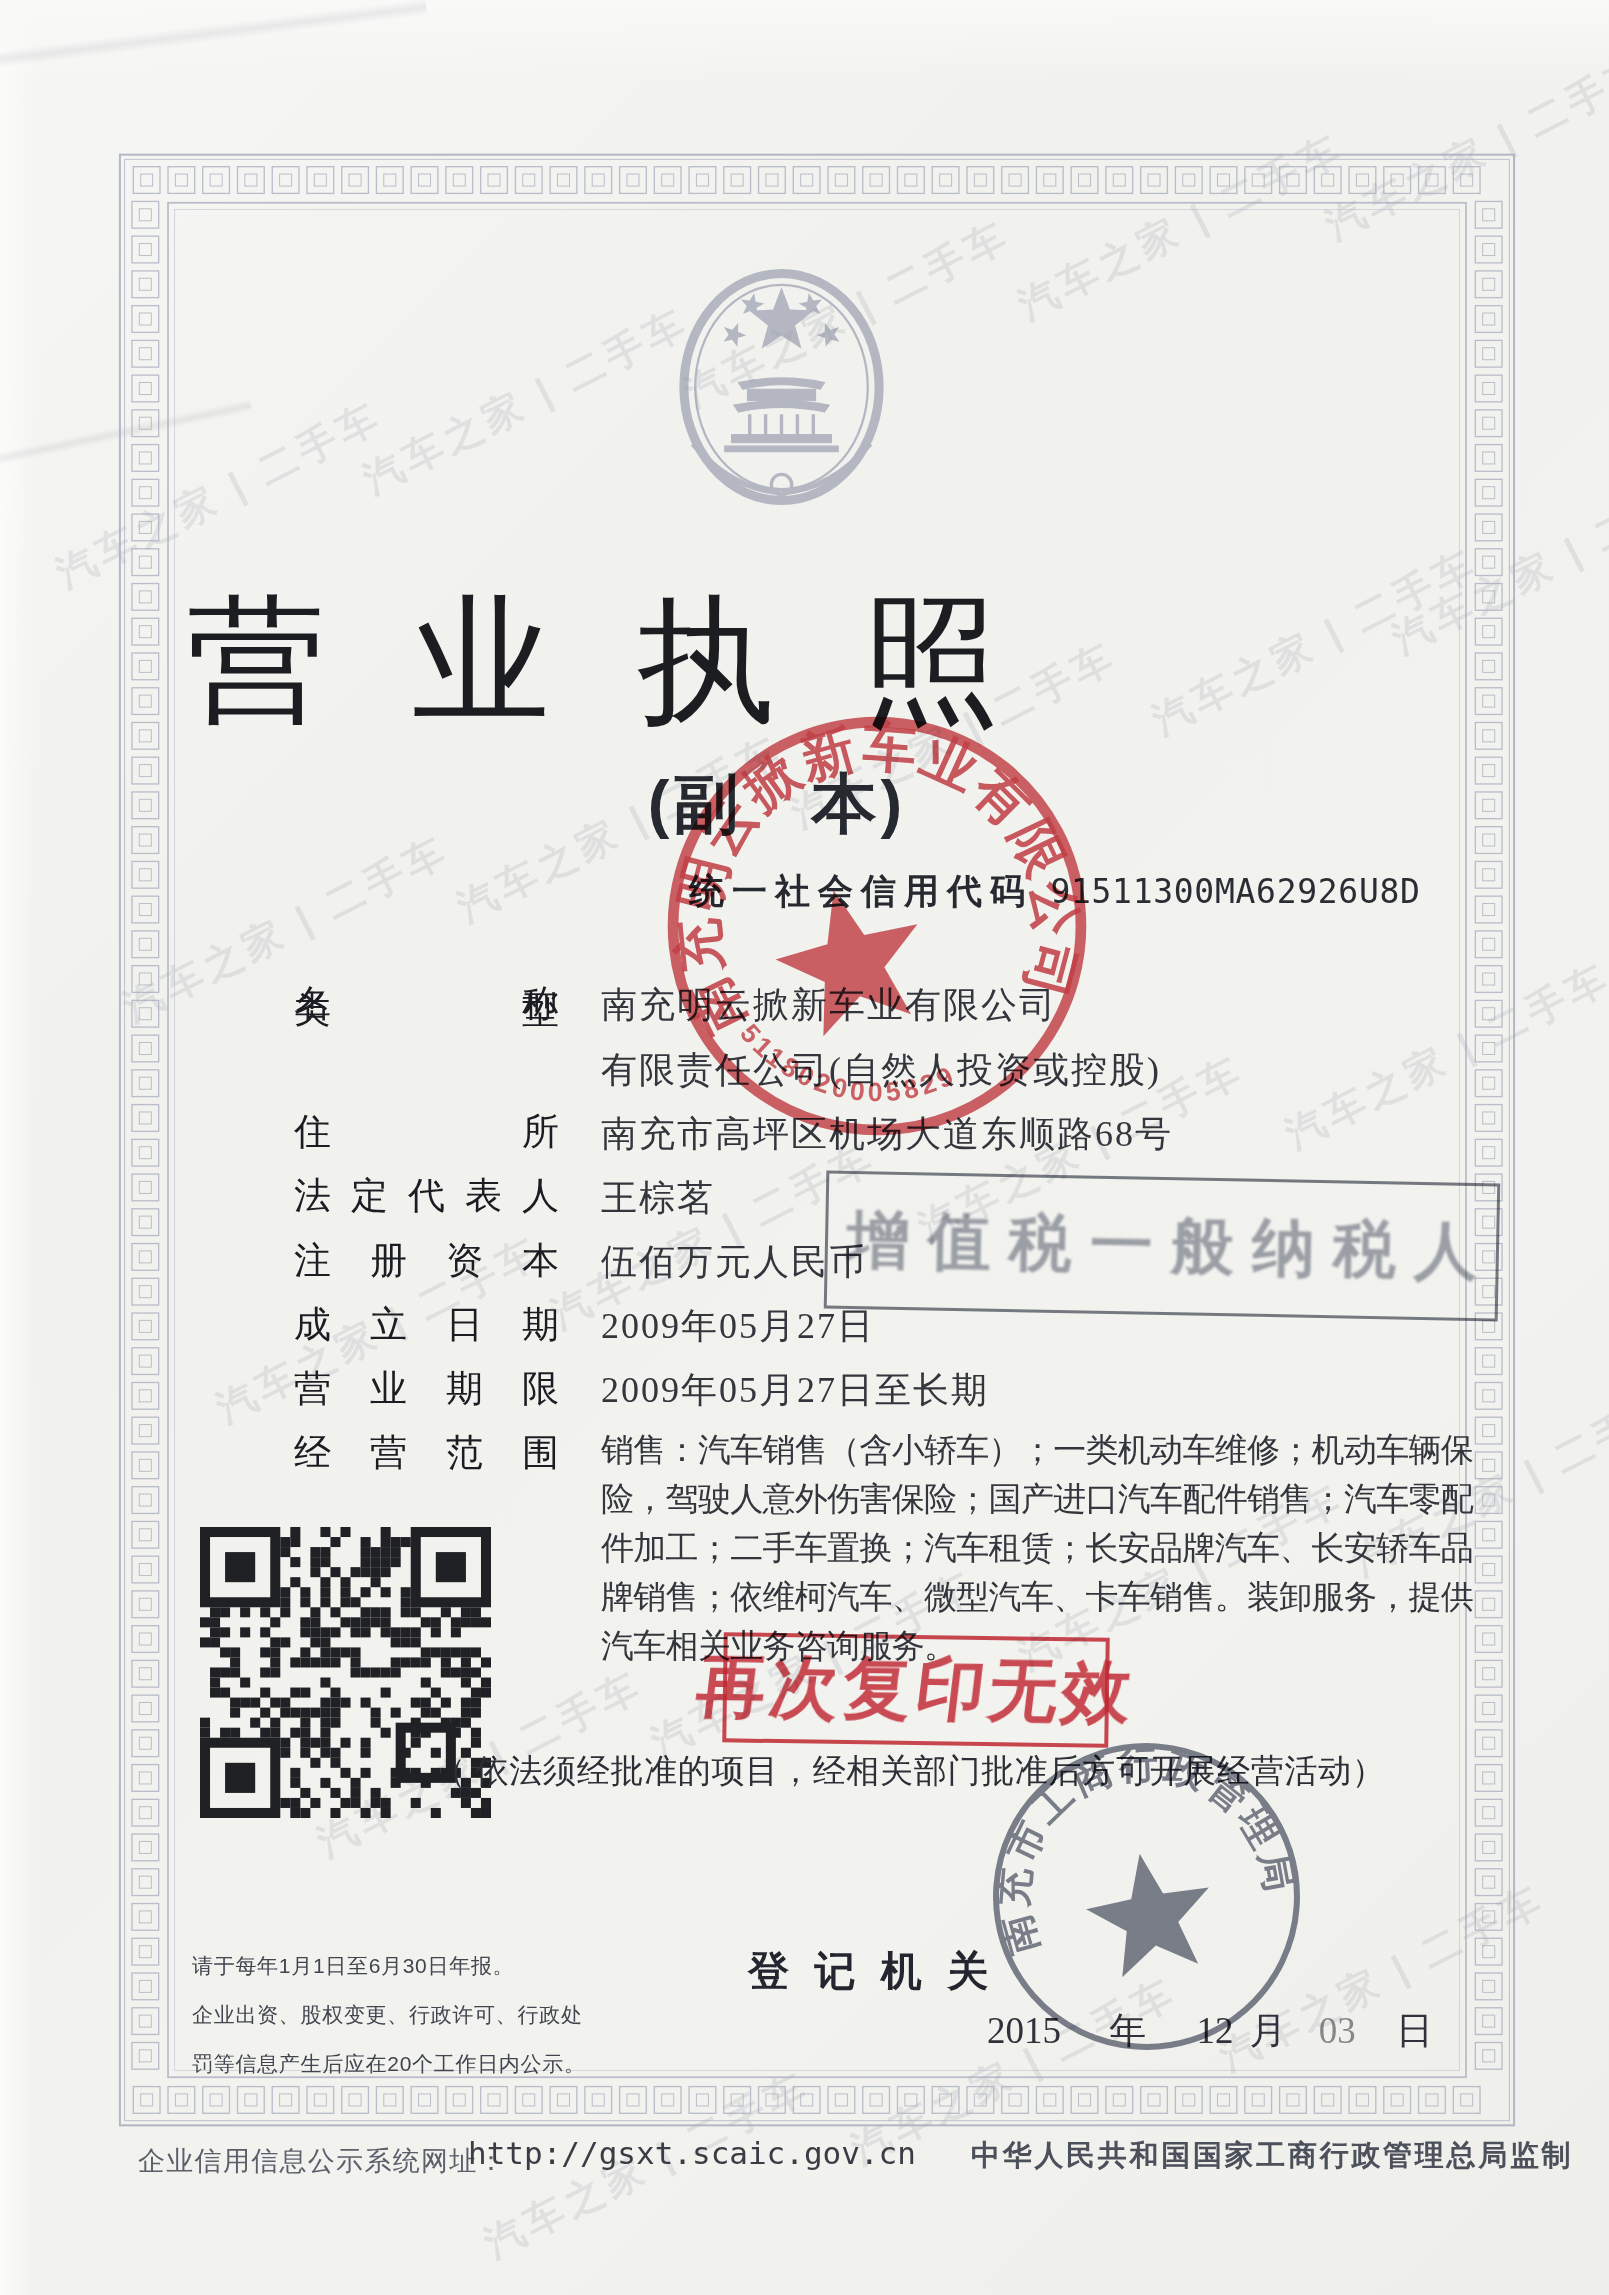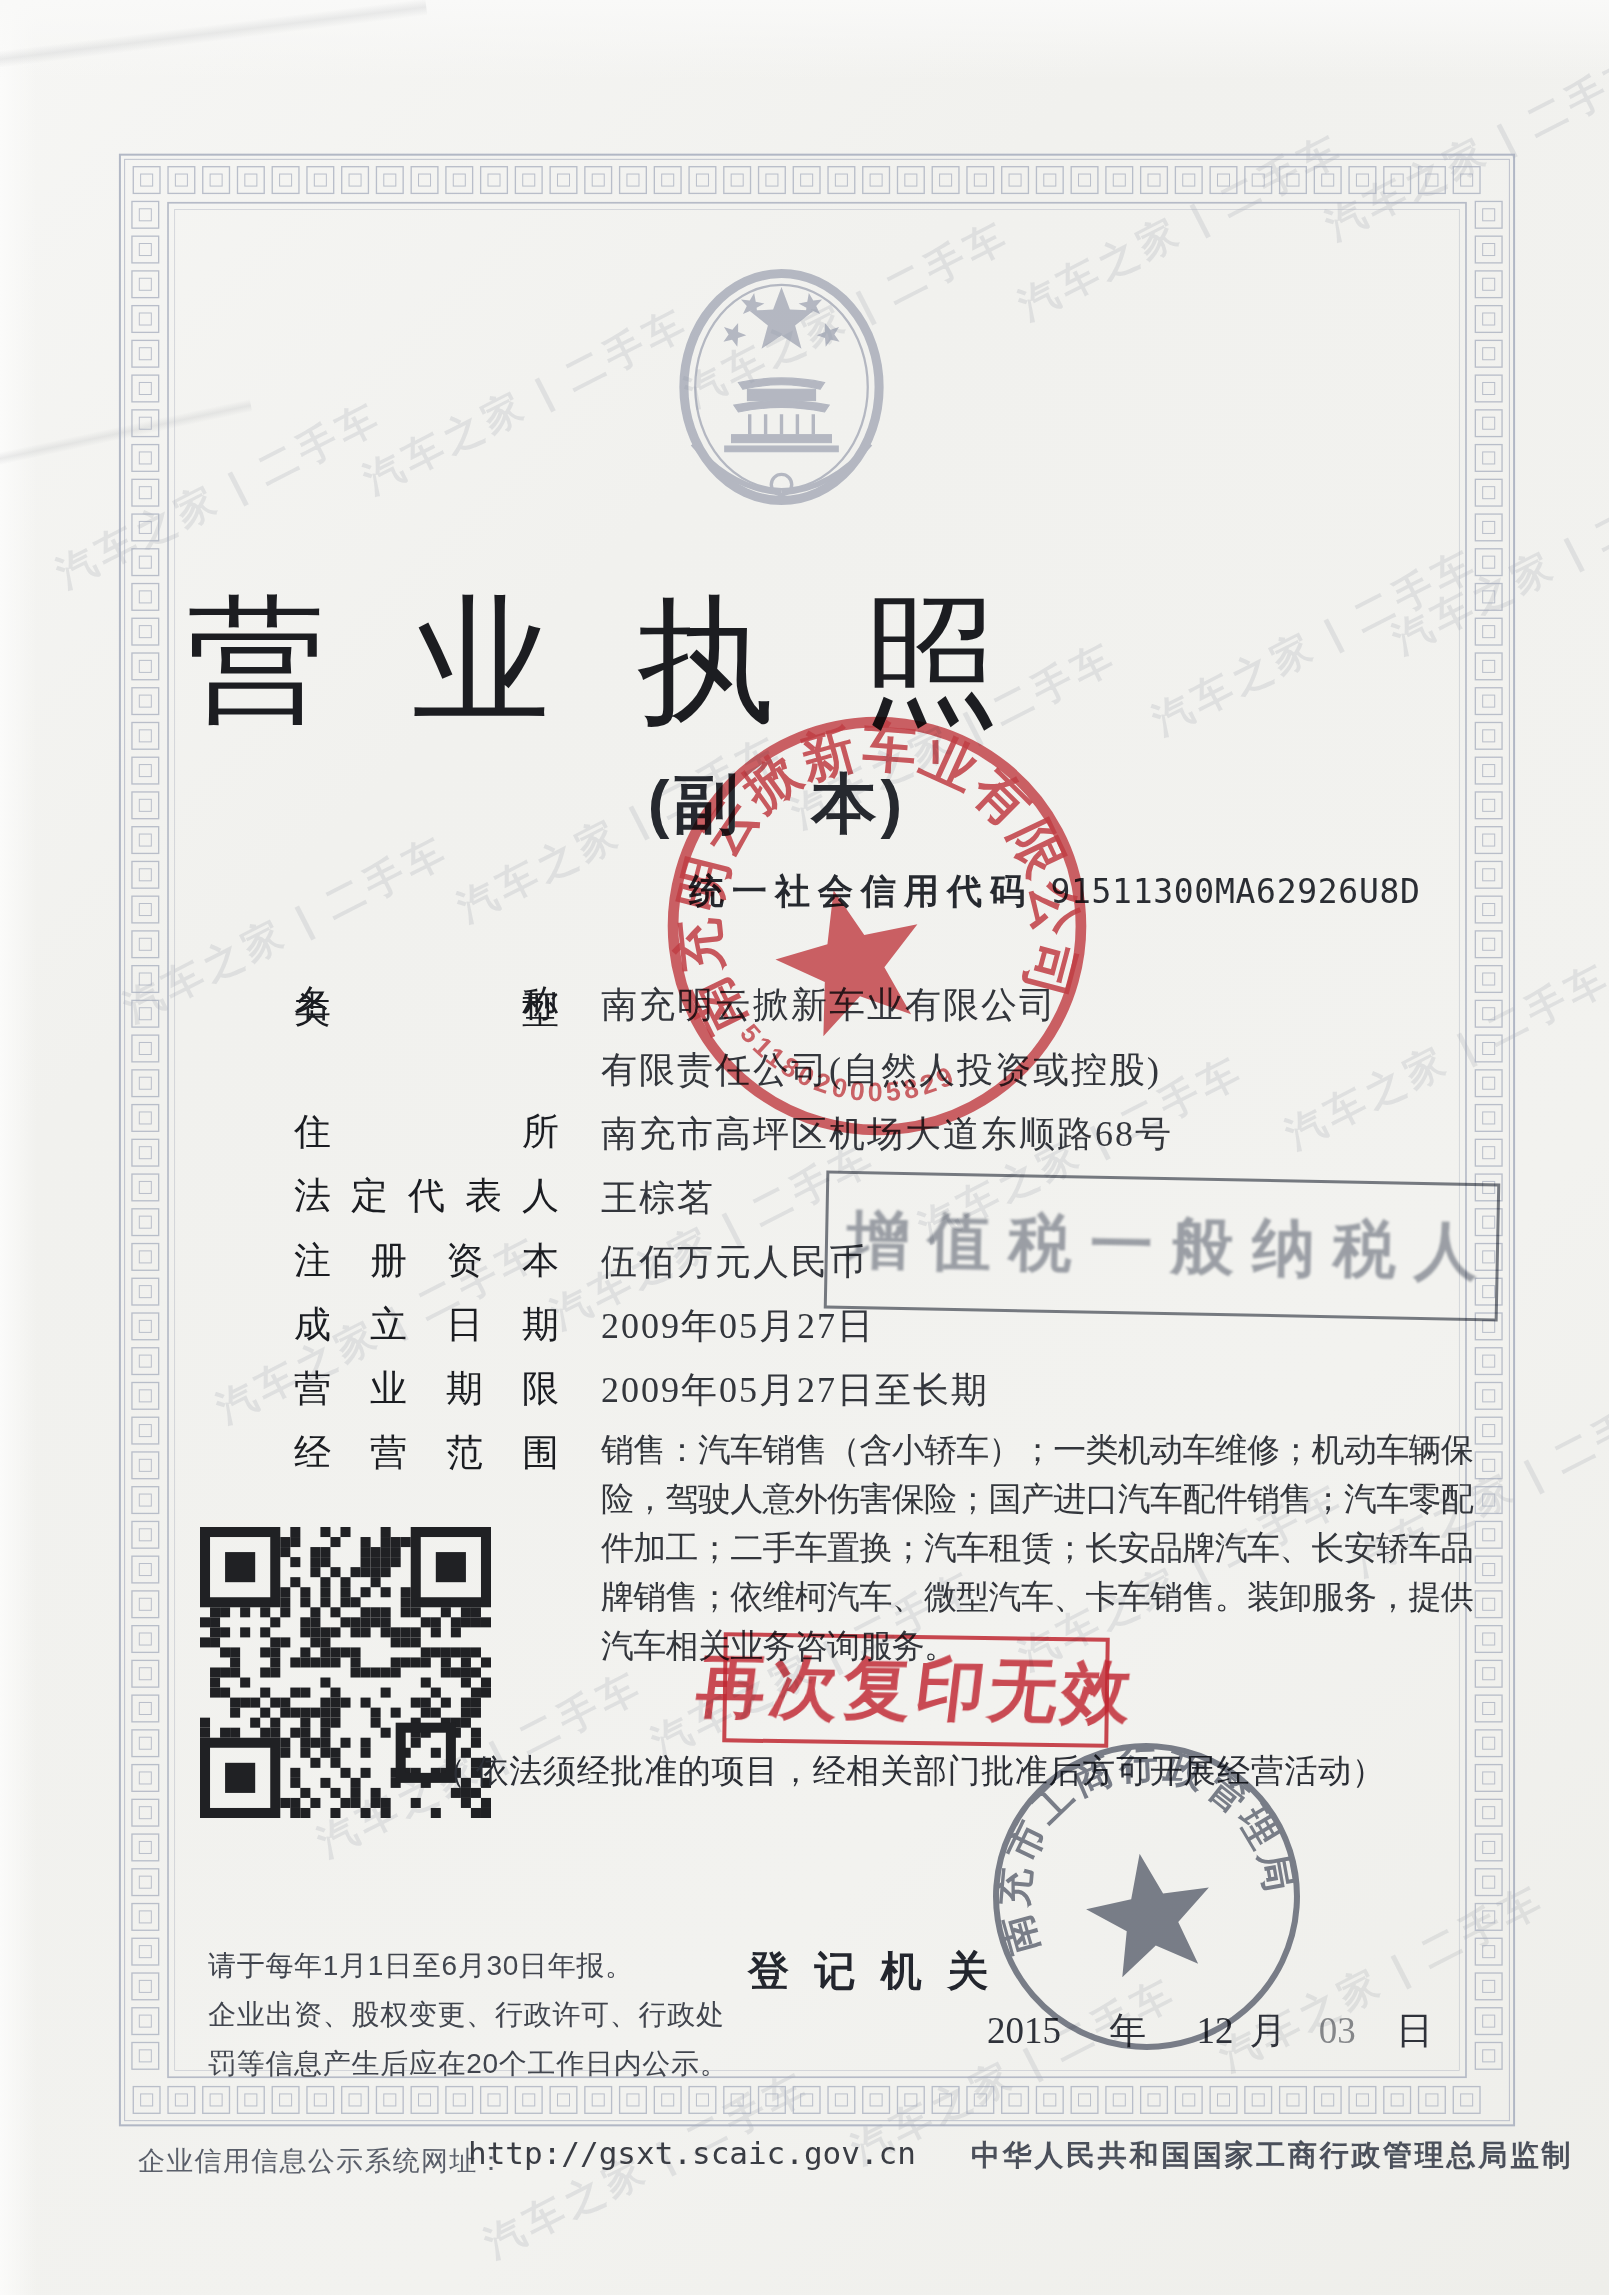--- a/index.html
+++ b/index.html
@@ -29,21 +29,21 @@
         font-family:"Liberation Serif","DejaVu Serif",serif;letter-spacing:2px;white-space:nowrap;}
   .fval.scope{white-space:normal;font-size:33px;letter-spacing:-0.7px;line-height:49px;}
   
   .legal{left:433px;top:1749px;font-size:33px;color:#2c2f36;font-family:"Liberation Serif","DejaVu Serif",serif;letter-spacing:0.7px;}
   
   .registrar{left:748px;top:1944px;font-size:41px;font-weight:700;letter-spacing:25.4px;color:#23262e;}
   
   .idate{left:987px;top:2006px;font-size:37px;color:#2f323a;font-family:"Liberation Serif","DejaVu Serif",serif;white-space:nowrap;}
   .idate span{display:inline-block;}
   
-  .notes{left:208px;top:1941px;font-size:28px;line-height:49px;color:#41454e;letter-spacing:0.7px;}
+  .notes{left:192px;top:1941px;font-size:21px;line-height:49px;color:#41454e;letter-spacing:0.7px;}
   
   .f-weblabel{left:138px;top:2143px;font-size:27px;color:#5a5f6a;letter-spacing:1.3px;}
   .f-url{left:468px;top:2135px;font-size:31px;color:#3a3d44;font-family:"DejaVu Sans Mono","Liberation Mono",monospace;}
   .f-pub{left:971px;top:2136px;font-size:29px;font-weight:600;color:#4b505b;letter-spacing:2.7px;}
   
   .stamp{mix-blend-mode:multiply;}
   #vatStamp{left:825px;top:1177px;width:668px;height:132px;border:3.3px solid rgba(72,78,90,.72);transform:rotate(1.1deg);
             display:flex;align-items:center;}
   #vatStamp .vtext{width:100%;padding:0 18.7px;font-size:63px;font-weight:700;color:rgba(106,113,128,.62);
             text-align:justify;text-align-last:justify;filter:blur(0.8px);letter-spacing:0;}

